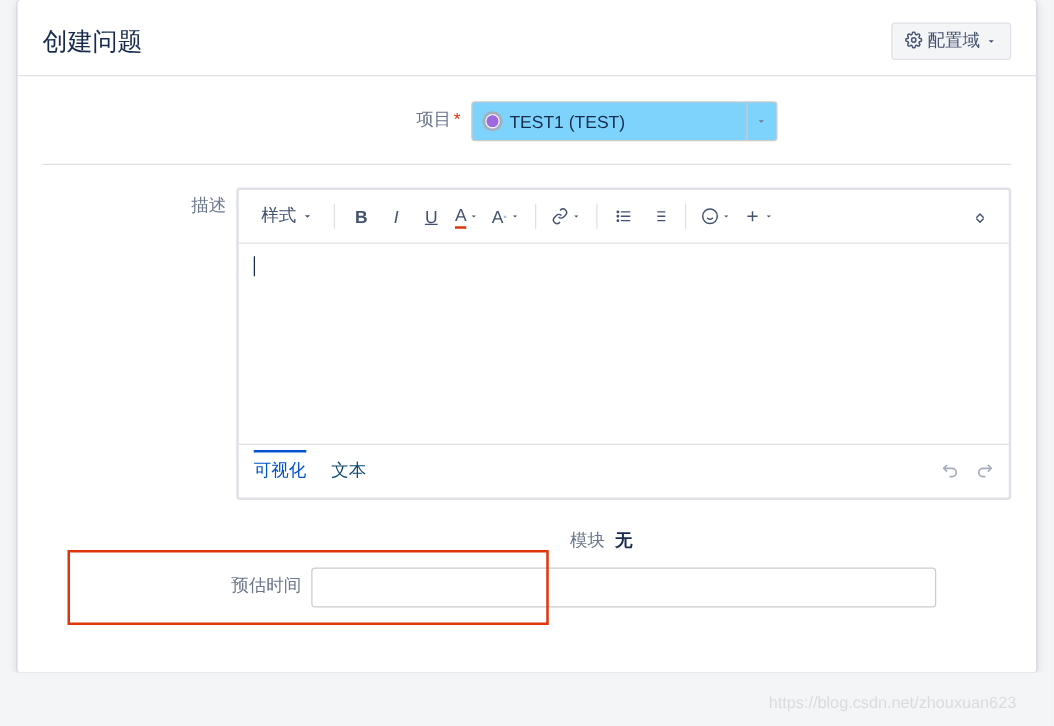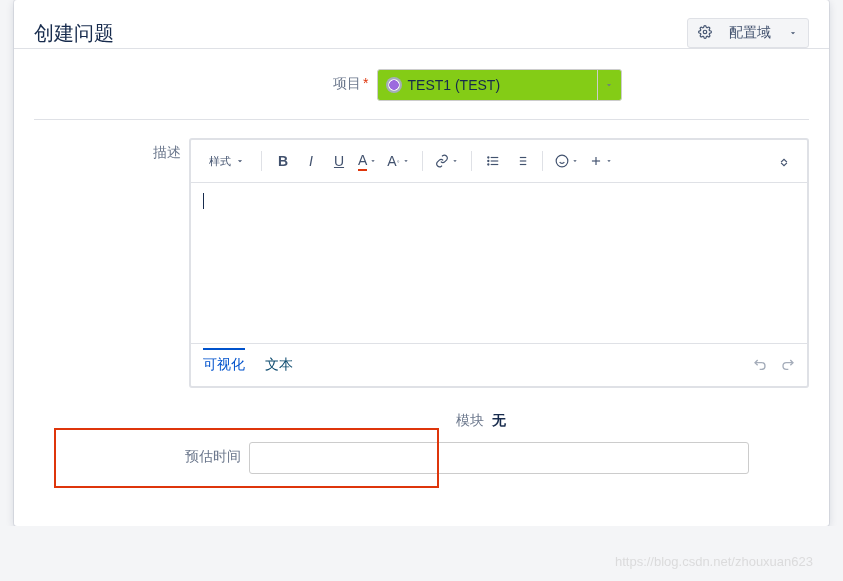--- a/index.html
+++ b/index.html
@@ -1,37 +1,37 @@
 <!DOCTYPE html>
 <html><head>
   <meta charset="utf-8">
   <style>
     * { box-sizing: border-box; margin: 0; padding: 0; }
     body { font-family: -apple-system, BlinkMacSystemFont, "Segoe UI", sans-serif; font-size: 14px; color: #172b4d; background: #f4f5f7; }
     .dialog { width: 815px; margin: 0 auto; background: #fff; border-radius: 3px; box-shadow: 0 0 0 1px rgba(9,30,66,.08), 0 2px 8px rgba(9,30,66,.14); }
-    .dialog-header { display: flex; align-items: center; justify-content: space-between; padding: 18px 20px 0; border-bottom: 1px solid #dfe1e6; }
+    .dialog-header { display: flex; align-items: center; justify-content: space-between; padding: 18px 20px 12px; border-bottom: 1px solid #dfe1e6; }
     .dialog-title { font-size: 20px; font-weight: 500; color: #172b4d; }
-    .config-btn { display: inline-flex; align-items: center; gap: 17px; background: #f4f5f7; border: 1px solid #dfe1e6; border-radius: 3px; padding: 5px 10px; cursor: pointer; color: #42526e; font-size: 14px; }
+    .config-btn { display: inline-flex; align-items: center; gap: 4px; background: #f4f5f7; border: 1px solid #dfe1e6; border-radius: 3px; padding: 5px 10px; cursor: pointer; color: #42526e; font-size: 14px; }
     .dialog-body { padding: 20px 20px 40px; }
     .form-row { display: flex; align-items: flex-start; margin-bottom: 12px; justify-content: center; }
     .form-label { width: 155px; text-align: right; padding-right: 8px; padding-top: 6px; color: #6b778c; font-size: 14px; }
     .required::after { content: "*"; color: #de350b; margin-left: 2px; }
     .form-control { position: relative; }
-    .select-box { display: flex; align-items: center; width: 245px; height: 32px; border: 1px solid #ccc; border-radius: 3px; background: #84cc16; }
+    .select-box { display: flex; align-items: center; width: 245px; height: 32px; border: 1px solid #ccc; border-radius: 3px; background: #7dd3fc; }
     .select-content { flex: 1; display: flex; align-items: center; gap: 6px; padding: 0 8px; }
     .select-caret { width: 24px; height: 30px; border-left: 1px solid #ccc; display: flex; align-items: center; justify-content: center; color: #6b778c; }
     .project-icon { width: 16px; height: 16px; border-radius: 50%; background: radial-gradient(circle at 50% 50%, #9c6ade 40%, #fff 45%, #a5adba 55%); }
     .task-icon { width: 16px; height: 16px; background: #2684ff; border-radius: 2px; display: flex; align-items: center; justify-content: center; color: #fff; font-size: 11px; }
     .help-icon { margin-left: 8px; color: #6b778c; cursor: pointer; }
     .divider { border: none; border-top: 1px solid #dfe1e6; margin: 18px 0; }
     .editor-wrap { flex: 1; border: 2px solid #dfe1e6; border-radius: 3px; }
     .toolbar { display: flex; align-items: center; padding: 8px 10px; border-bottom: 1px solid #dfe1e6; gap: 2px; }
     .tb-sep { width: 1px; height: 20px; background: #dfe1e6; margin: 0 6px; }
     .tb-btn { min-width: 26px; height: 26px; display: inline-flex; align-items: center; justify-content: center; cursor: pointer; border-radius: 3px; color: #42526e; font-size: 14px; padding: 0 4px; }
-    .tb-style { padding: 0 8px; color: #42526e; font-size: 11px; }
+    .tb-style { padding: 0 8px; color: #42526e; font-size: 14px; }
     .collapse-btn { margin-left: auto; }
     .editor-area { min-height: 160px; padding: 10px 12px; outline: none; }
     .cursor-line { width: 1px; height: 16px; background: #172b4d; }
     .editor-footer { display: flex; align-items: center; padding: 6px 12px; gap: 20px; border-top: 1px solid #dfe1e6; }
     .editor-tab { padding: 6px 0; color: #0c4a6e; cursor: pointer; font-size: 14px; }
     .editor-tab.active { color: #0052cc; border-top: 2px solid #0052cc; margin-top: -2px; }
     .footer-actions { margin-left: auto; display: flex; gap: 10px; color: #a5adba; }
     .static-value { padding-top: 6px; color: #172b4d; font-weight: 600; }
     .text-input { width: 500px; height: 32px; border: 1px solid #ccc; border-radius: 3px; padding: 0 8px; font-size: 14px; }
     .red-box { position: absolute; border: 2px solid #de350b; pointer-events: none; }

